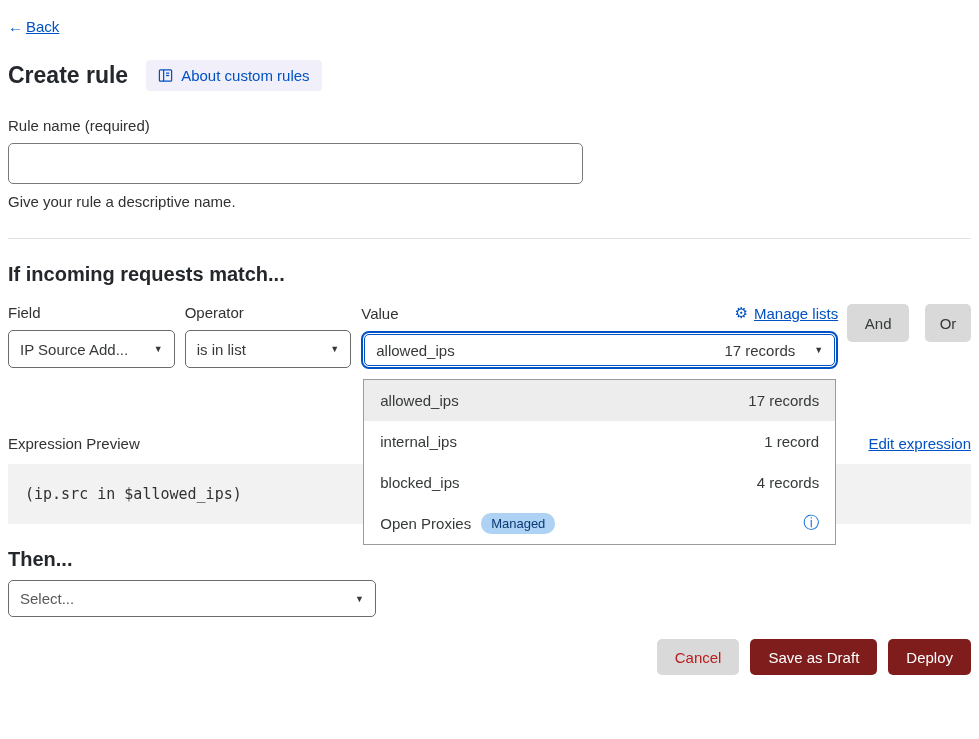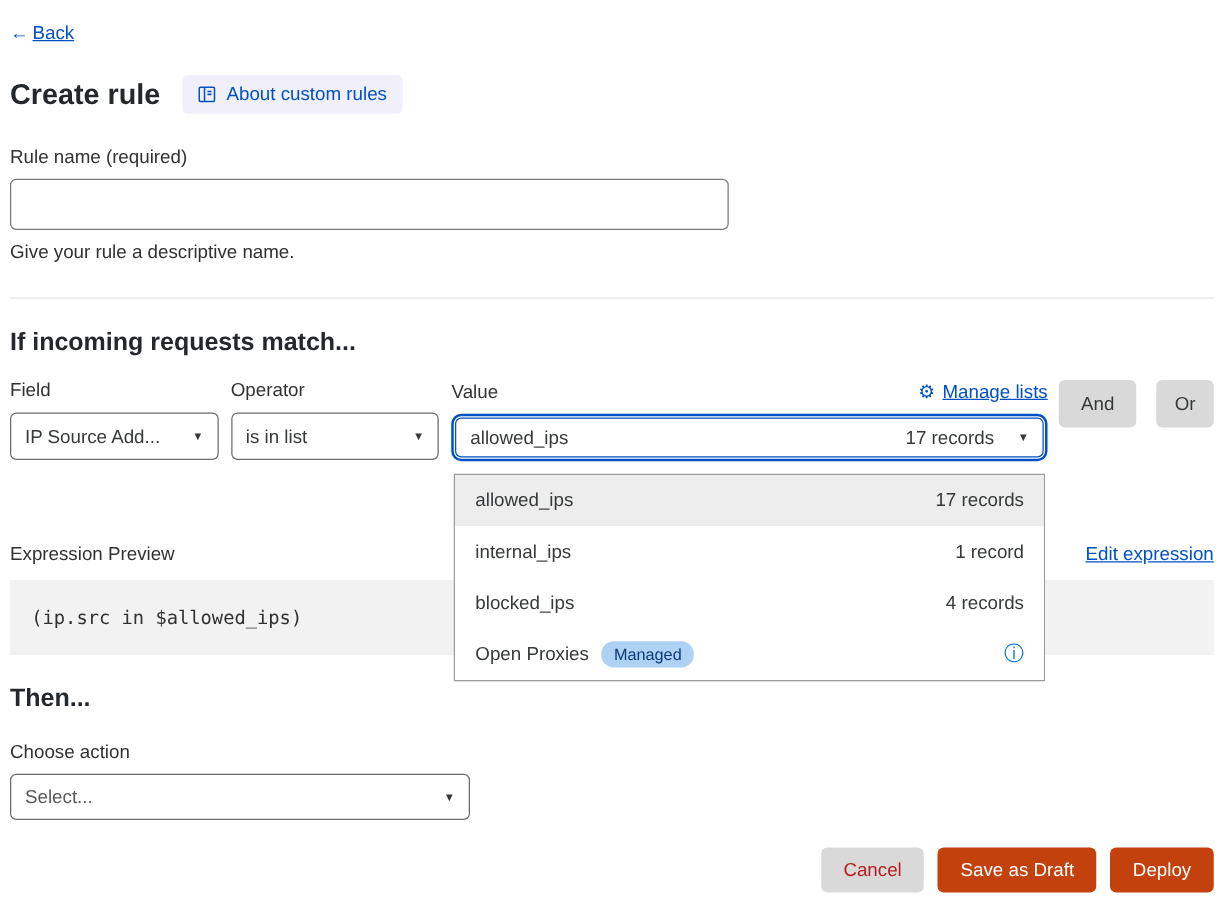--- a/index.html
+++ b/index.html
@@ -113,21 +113,21 @@
   .action-select { margin-top: 9px; width: 368px; height: 37px; }
   .action-select .placeholder { color: #595959; }
 
   
   .footer { margin-top: 22px; display: flex; justify-content: flex-end; gap: 11px; padding-bottom: 18px; }
   .btn {
     height: 36px; border: none; border-radius: 5px; font-size: 15px;
     padding: 0 18px; font-family: inherit; cursor: pointer;
   }
   .btn-cancel { background: #d9d9d9; color: #b91c1c; }
-  .btn-primary { background: #c2410c; color: #ffffff; }
+  .btn-primary { background: #7f1d1d; color: #ffffff; }
 </style>
 </head>
 <body>
 
 <div class="page">
 
   
   <a class="back-link">
     <span class="back-arrow">←</span>
       <span class="back-label">Back</span>
@@ -223,21 +223,20 @@
 
   
   <div class="expr-row">
     <span class="expr-label">Expression Preview</span>
     <a class="edit-expr-link">Edit expression</a>
   </div>
   <div class="expr-box">(ip.src in $allowed_ips)</div>
 
   
   <h2 class="section-heading">Then...</h2>
-  <label class="field-label" style="margin-top:22px;">Choose action</label>
   <div class="select action-select">
     <span class="placeholder">Select...</span>
     <span class="chev">▼</span>
   </div>
 
   
   <div class="footer">
     <button class="btn btn-cancel">Cancel</button>
     <button class="btn btn-primary">Save as Draft</button>
     <button class="btn btn-primary">Deploy</button>

